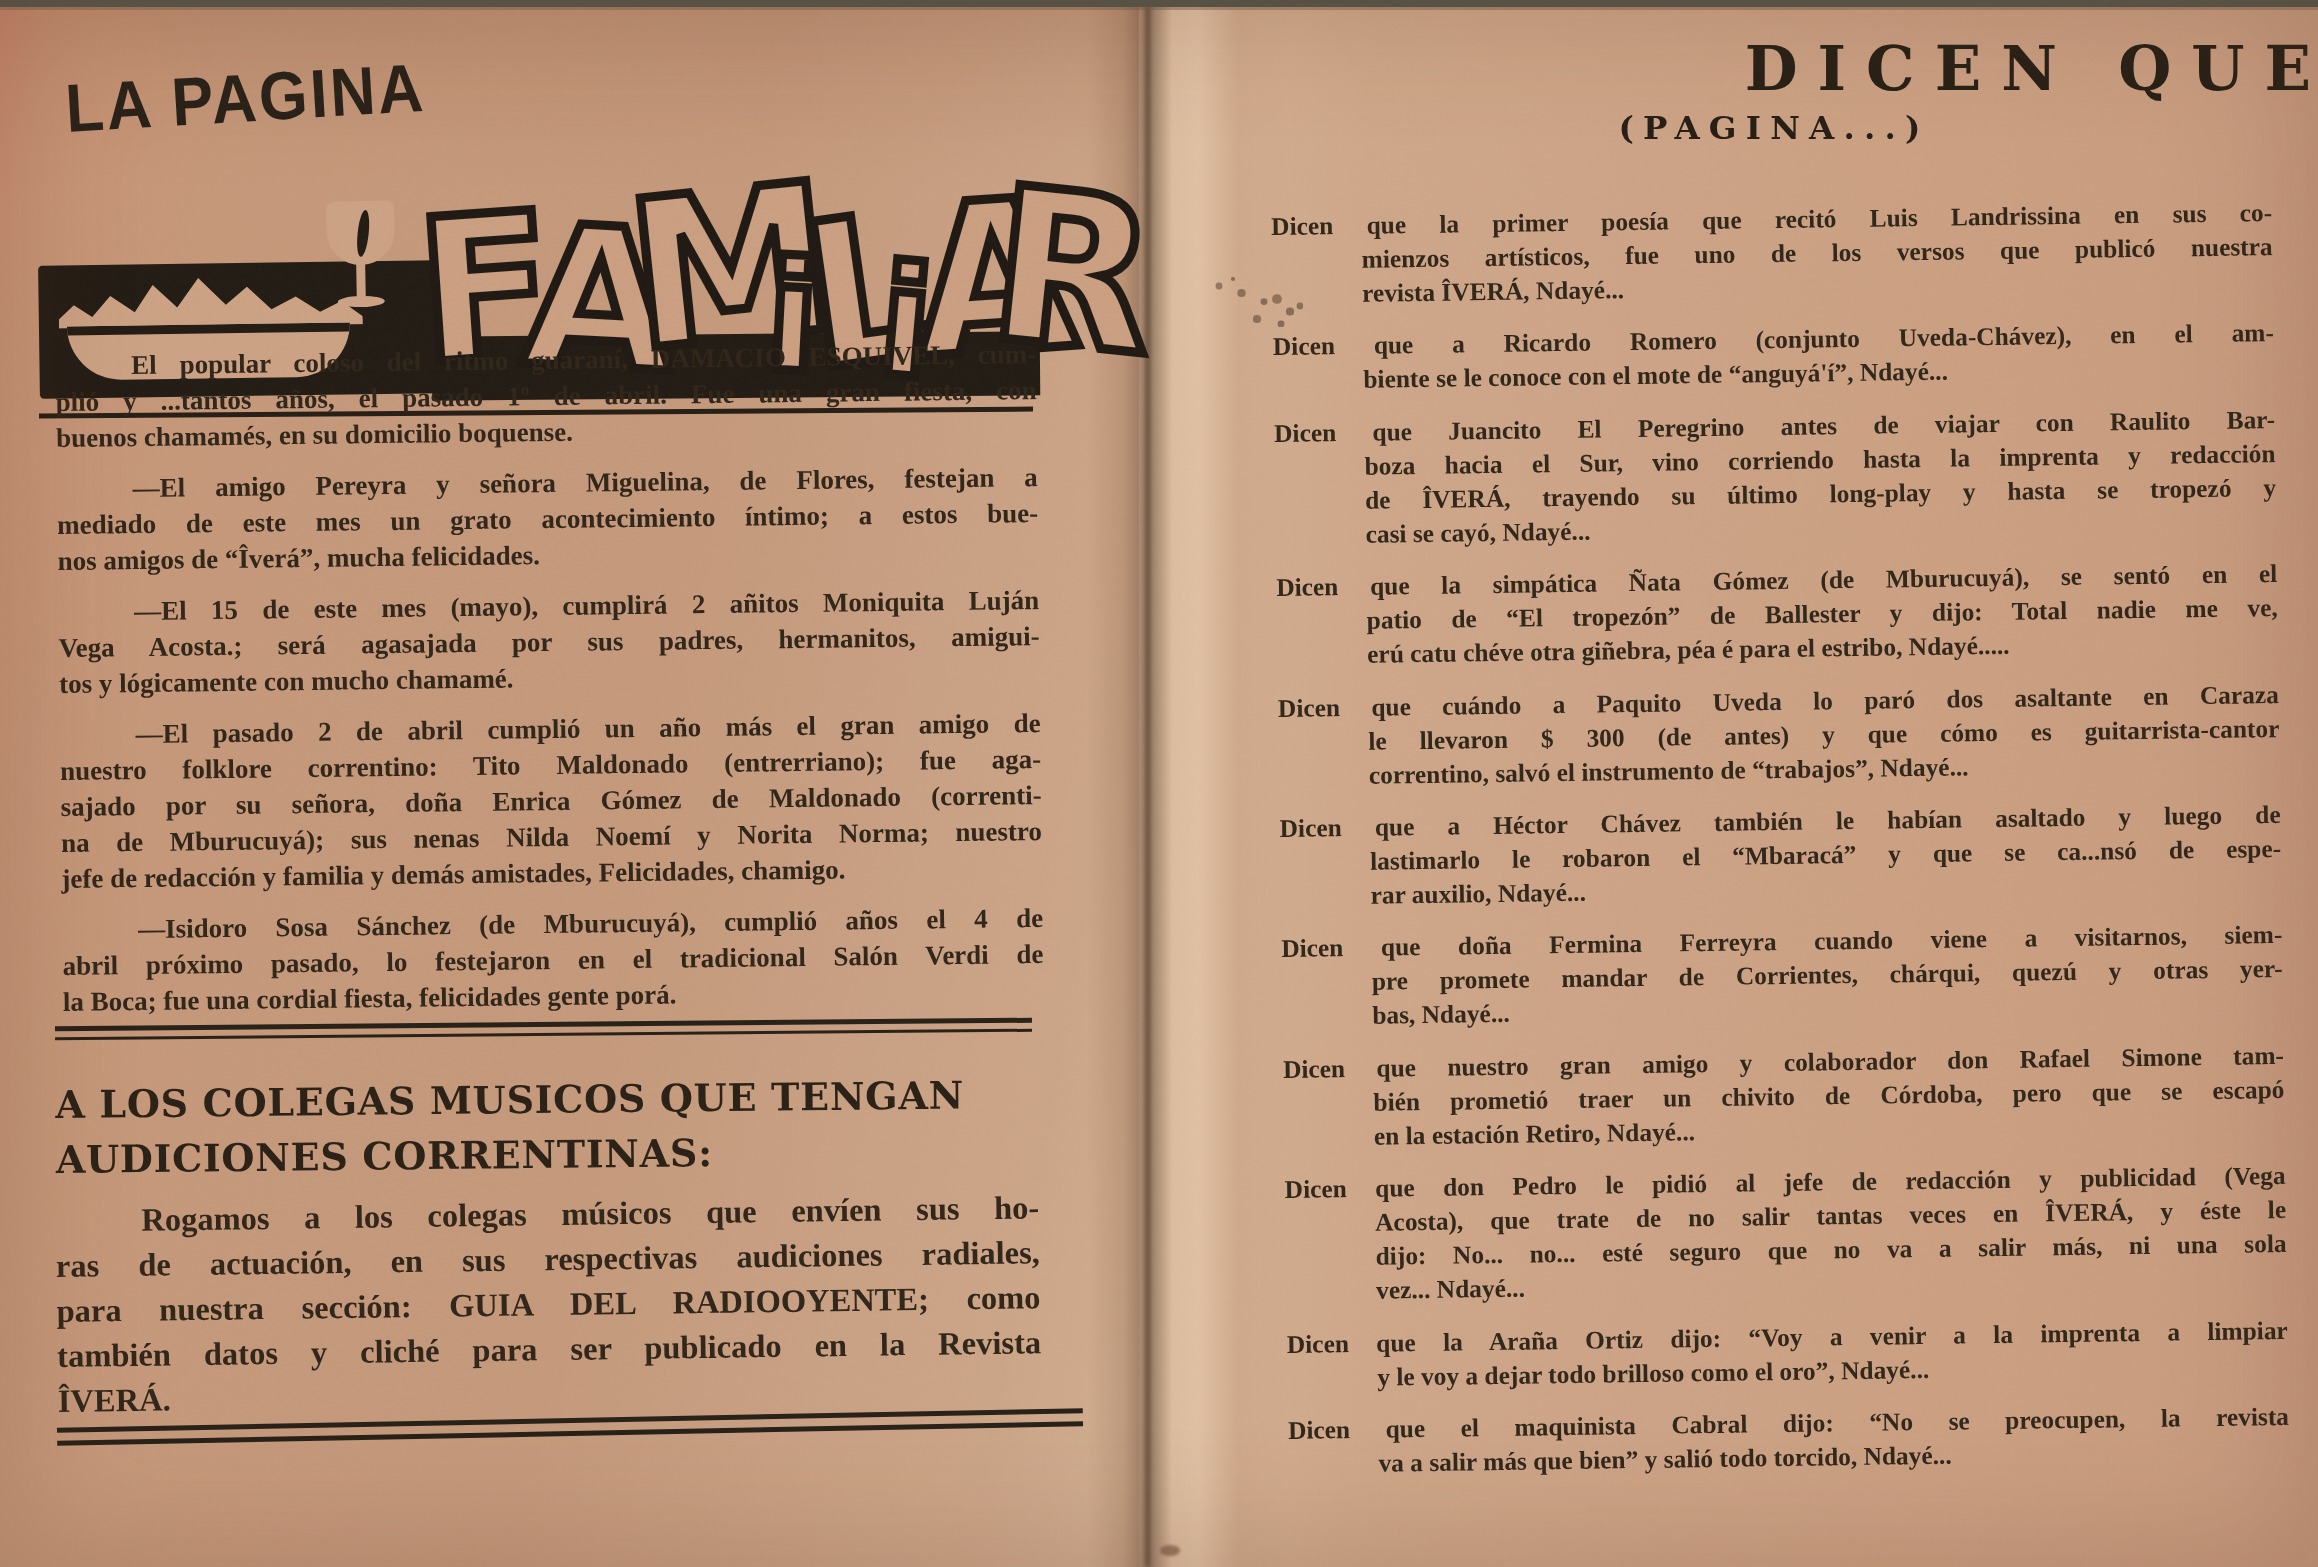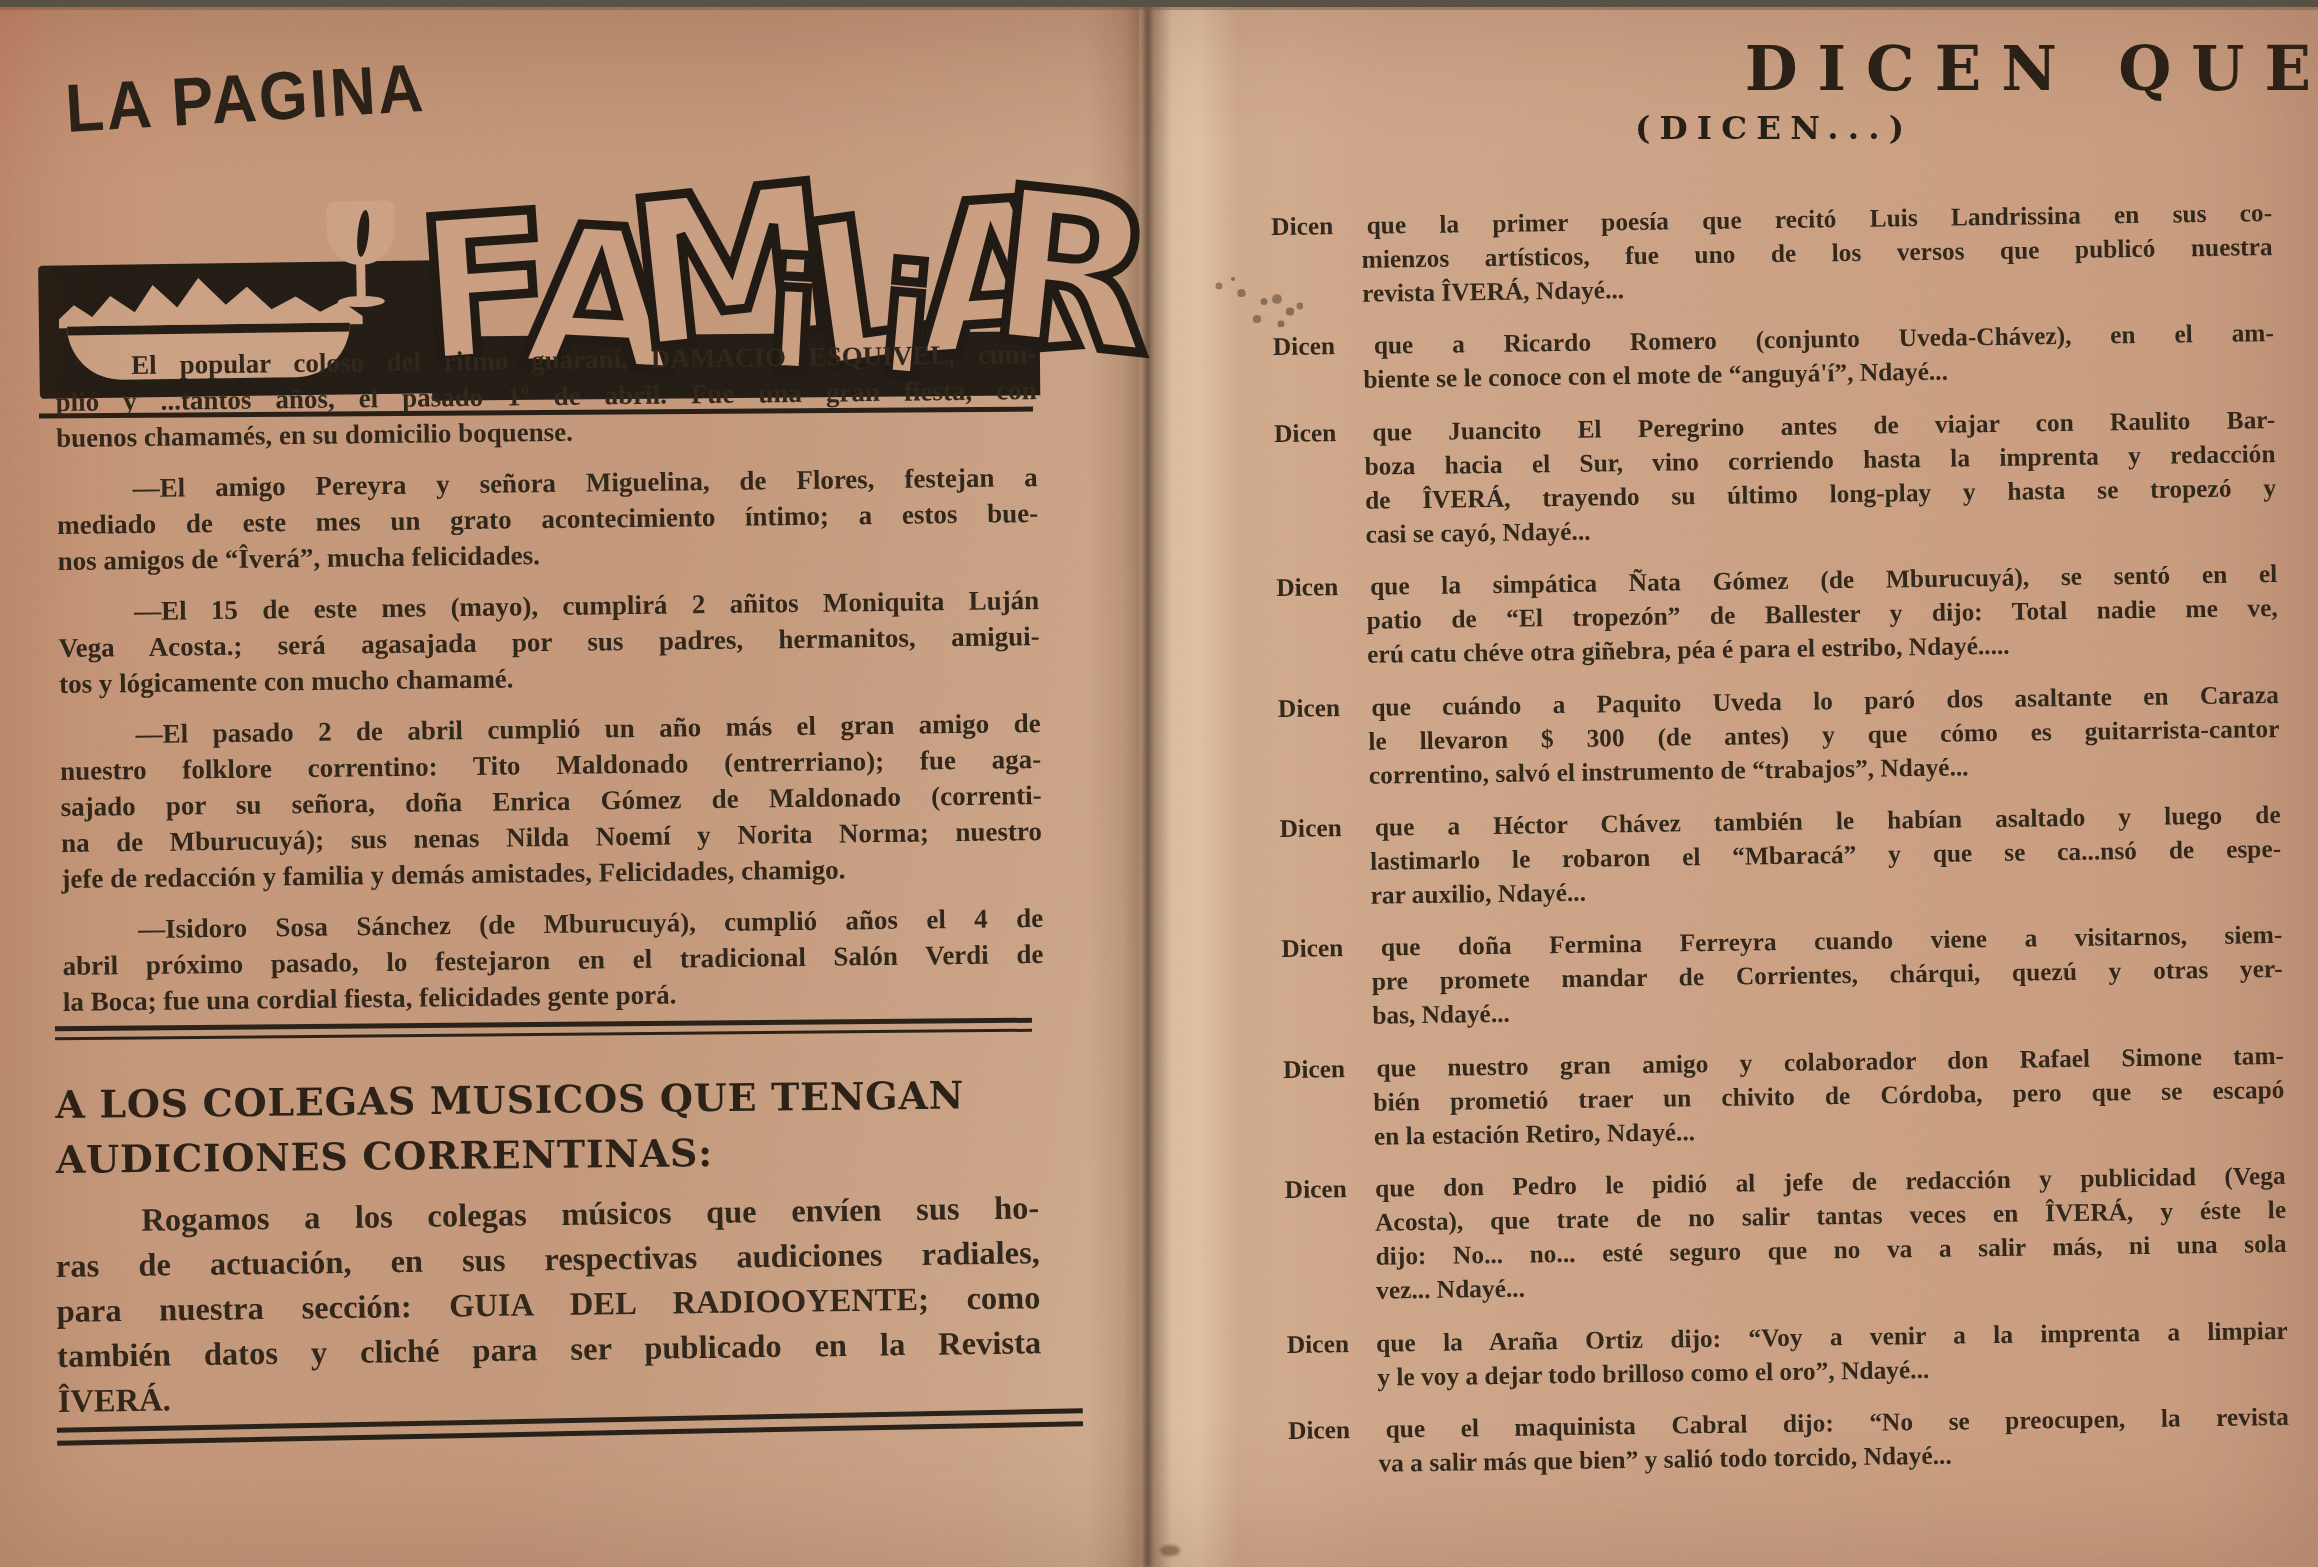--- a/index.html
+++ b/index.html
@@ -219,21 +219,21 @@
       <div class="line">para nuestra sección: GUIA DEL RADIOOYENTE; como</div>
 
       <div class="line">también datos y cliché para ser publicado en la Revista</div>
 
       <div class="line">ÎVERÁ.</div>
     </div>
 
   <div class="rule rule2"></div>
 
   <div class="rp-title">DICEN QUE</div>
-  <div class="rp-sub">(DICEN...)</div>
+  <div class="rp-sub">(PAGINA...)</div>
 
   <div class="items">
 
       <div class="item">
 
           <div class="line">Dicen que la primer poesía que recitó Luis Landrissina en sus co-</div>
 
           <div class="line">mienzos artísticos, fue uno de los versos que publicó nuestra</div>
 
           <div class="line">revista ÎVERÁ, Ndayé...</div>

